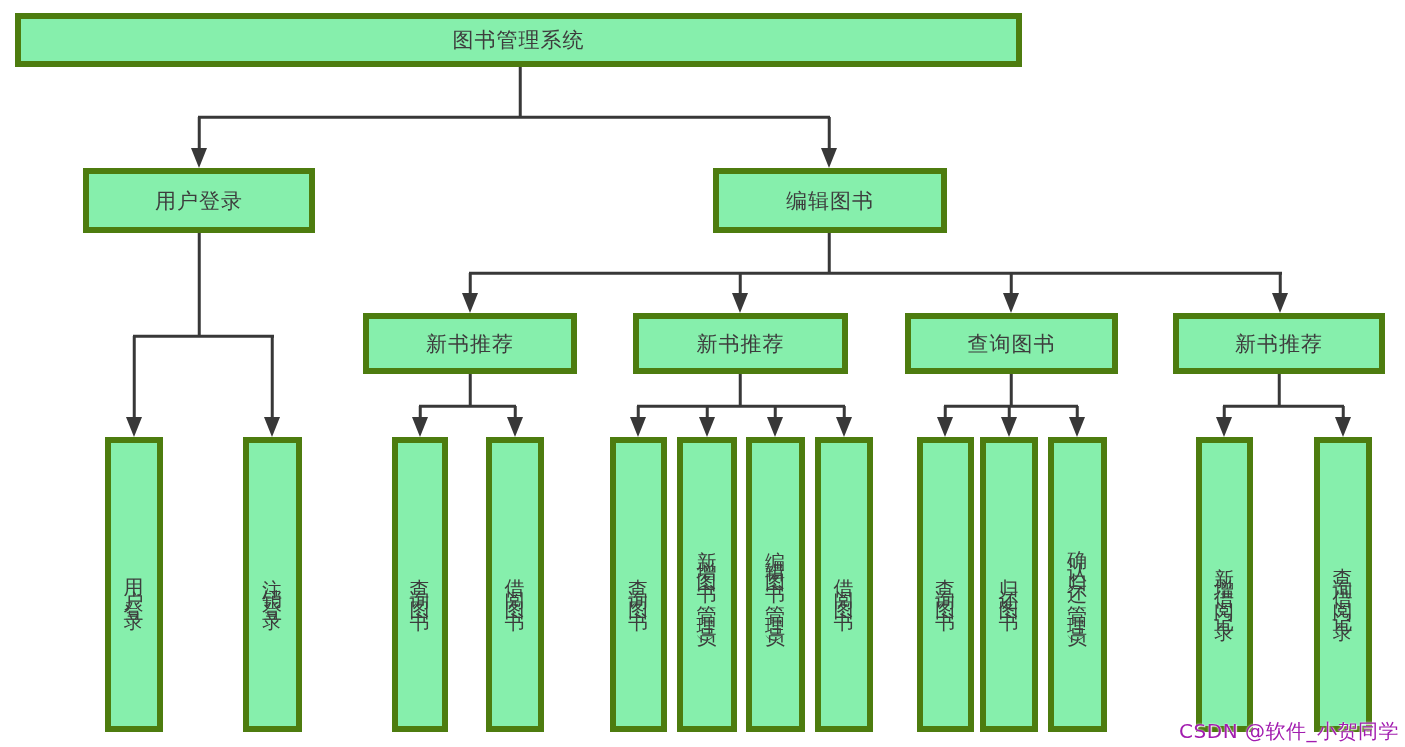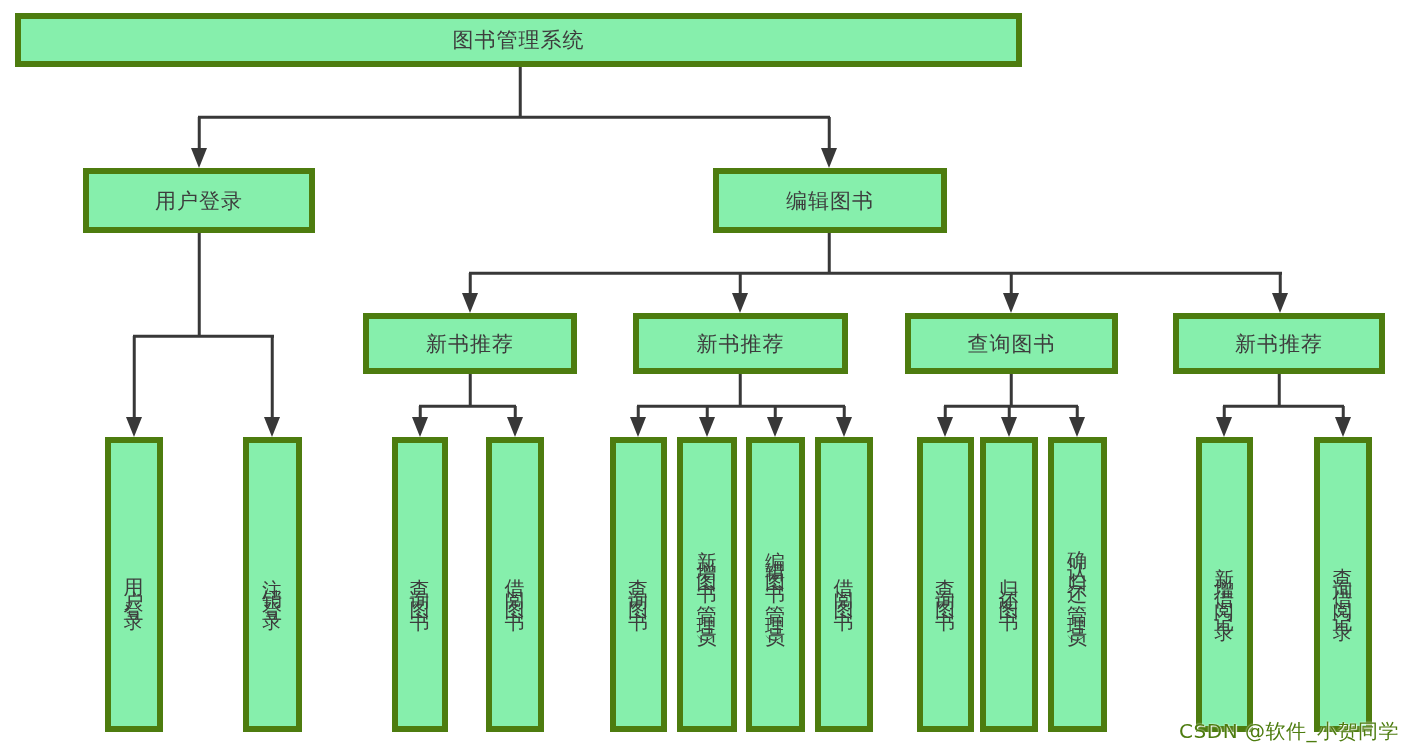--- a/index.html
+++ b/index.html
@@ -40,21 +40,21 @@
     border-right: 8px solid transparent;
     border-top: 20px solid #383838;
     transform: translateX(-50%);
   }
   .watermark {
     position: absolute;
     right: 6px;
     bottom: 2px;
     font-size: 20px;
     letter-spacing: 0.5px;
-    color: #4d7c0f;
+    color: #a21caf;
     text-shadow: 0 0 2px #ffffff, 1px 1px 1px #ffffff;
     z-index: 10;
   }
 </style>
 </head>
 <body>
 
 <div id="canvas">
 
   <div class="vline" style="left:520px;top:67px;height:51px"></div>

